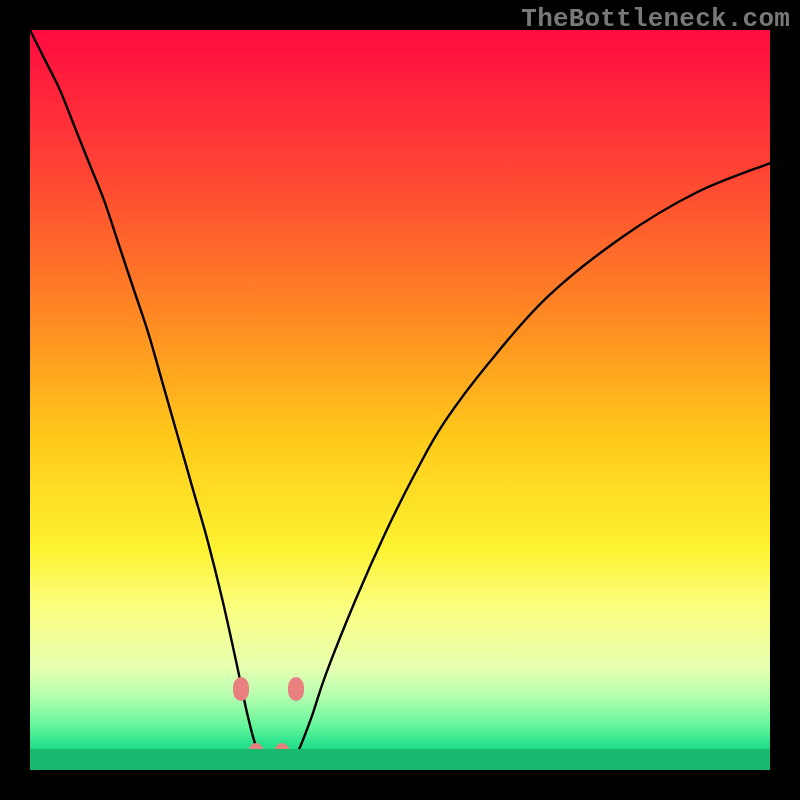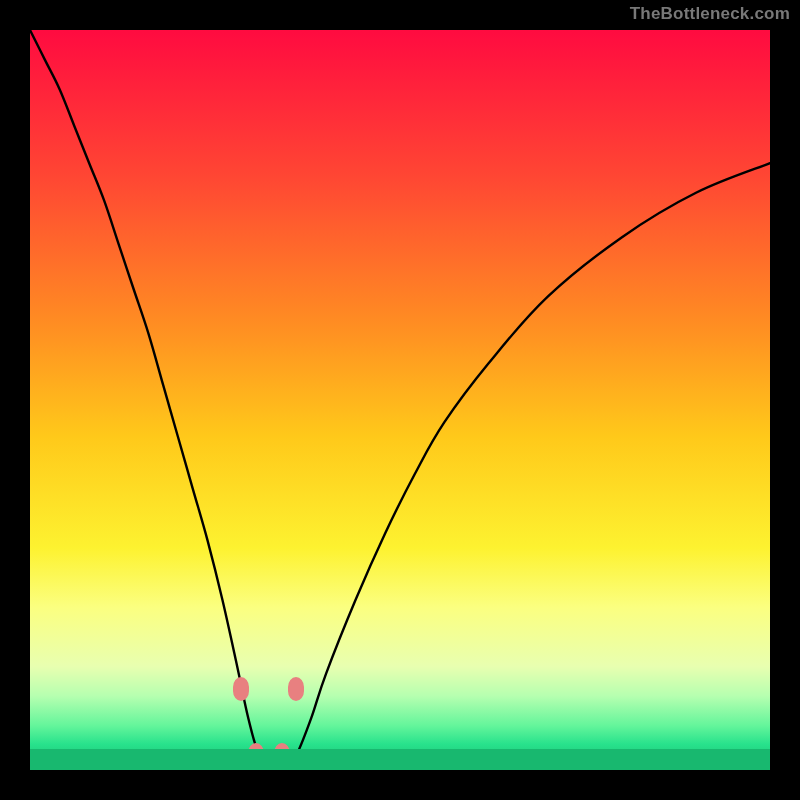--- a/index.html
+++ b/index.html
@@ -23,22 +23,22 @@
     left: 30px;
     top: 30px;
     width: 740px;
     height: 740px;
     overflow: hidden;
   }
   .watermark {
     position: absolute;
     top: 4px;
     right: 10px;
-    font-family: Liberation Sans, sans-serif;
-    font-size: 17px;
+    font-family: Liberation Mono, monospace;
+    font-size: 26px;
     font-weight: 600;
     color: #787878;
     letter-spacing: 0.2px;
   }
   svg.curve {
     position: absolute;
     left: 0;
     top: 0;
   }
   .marker {

